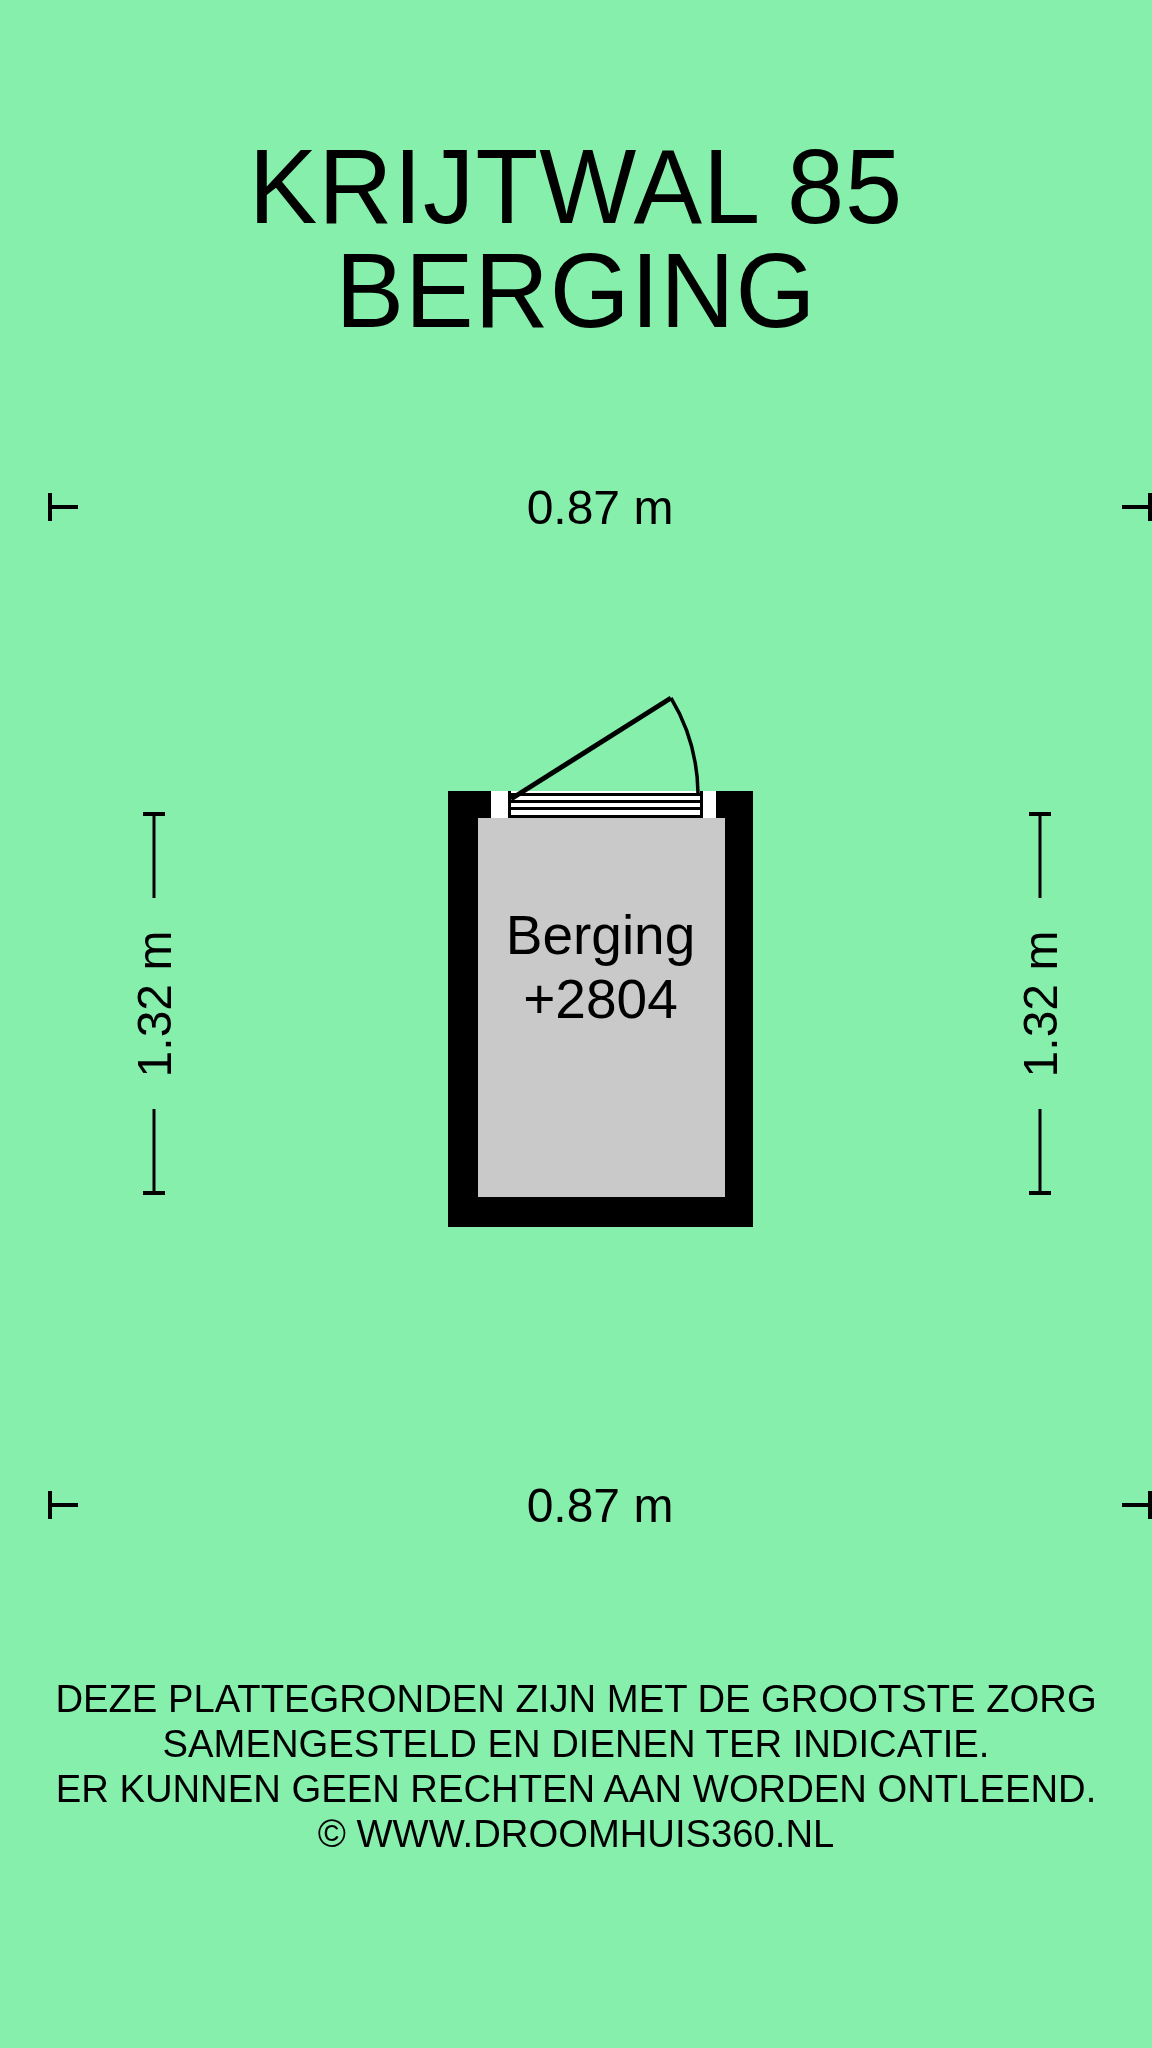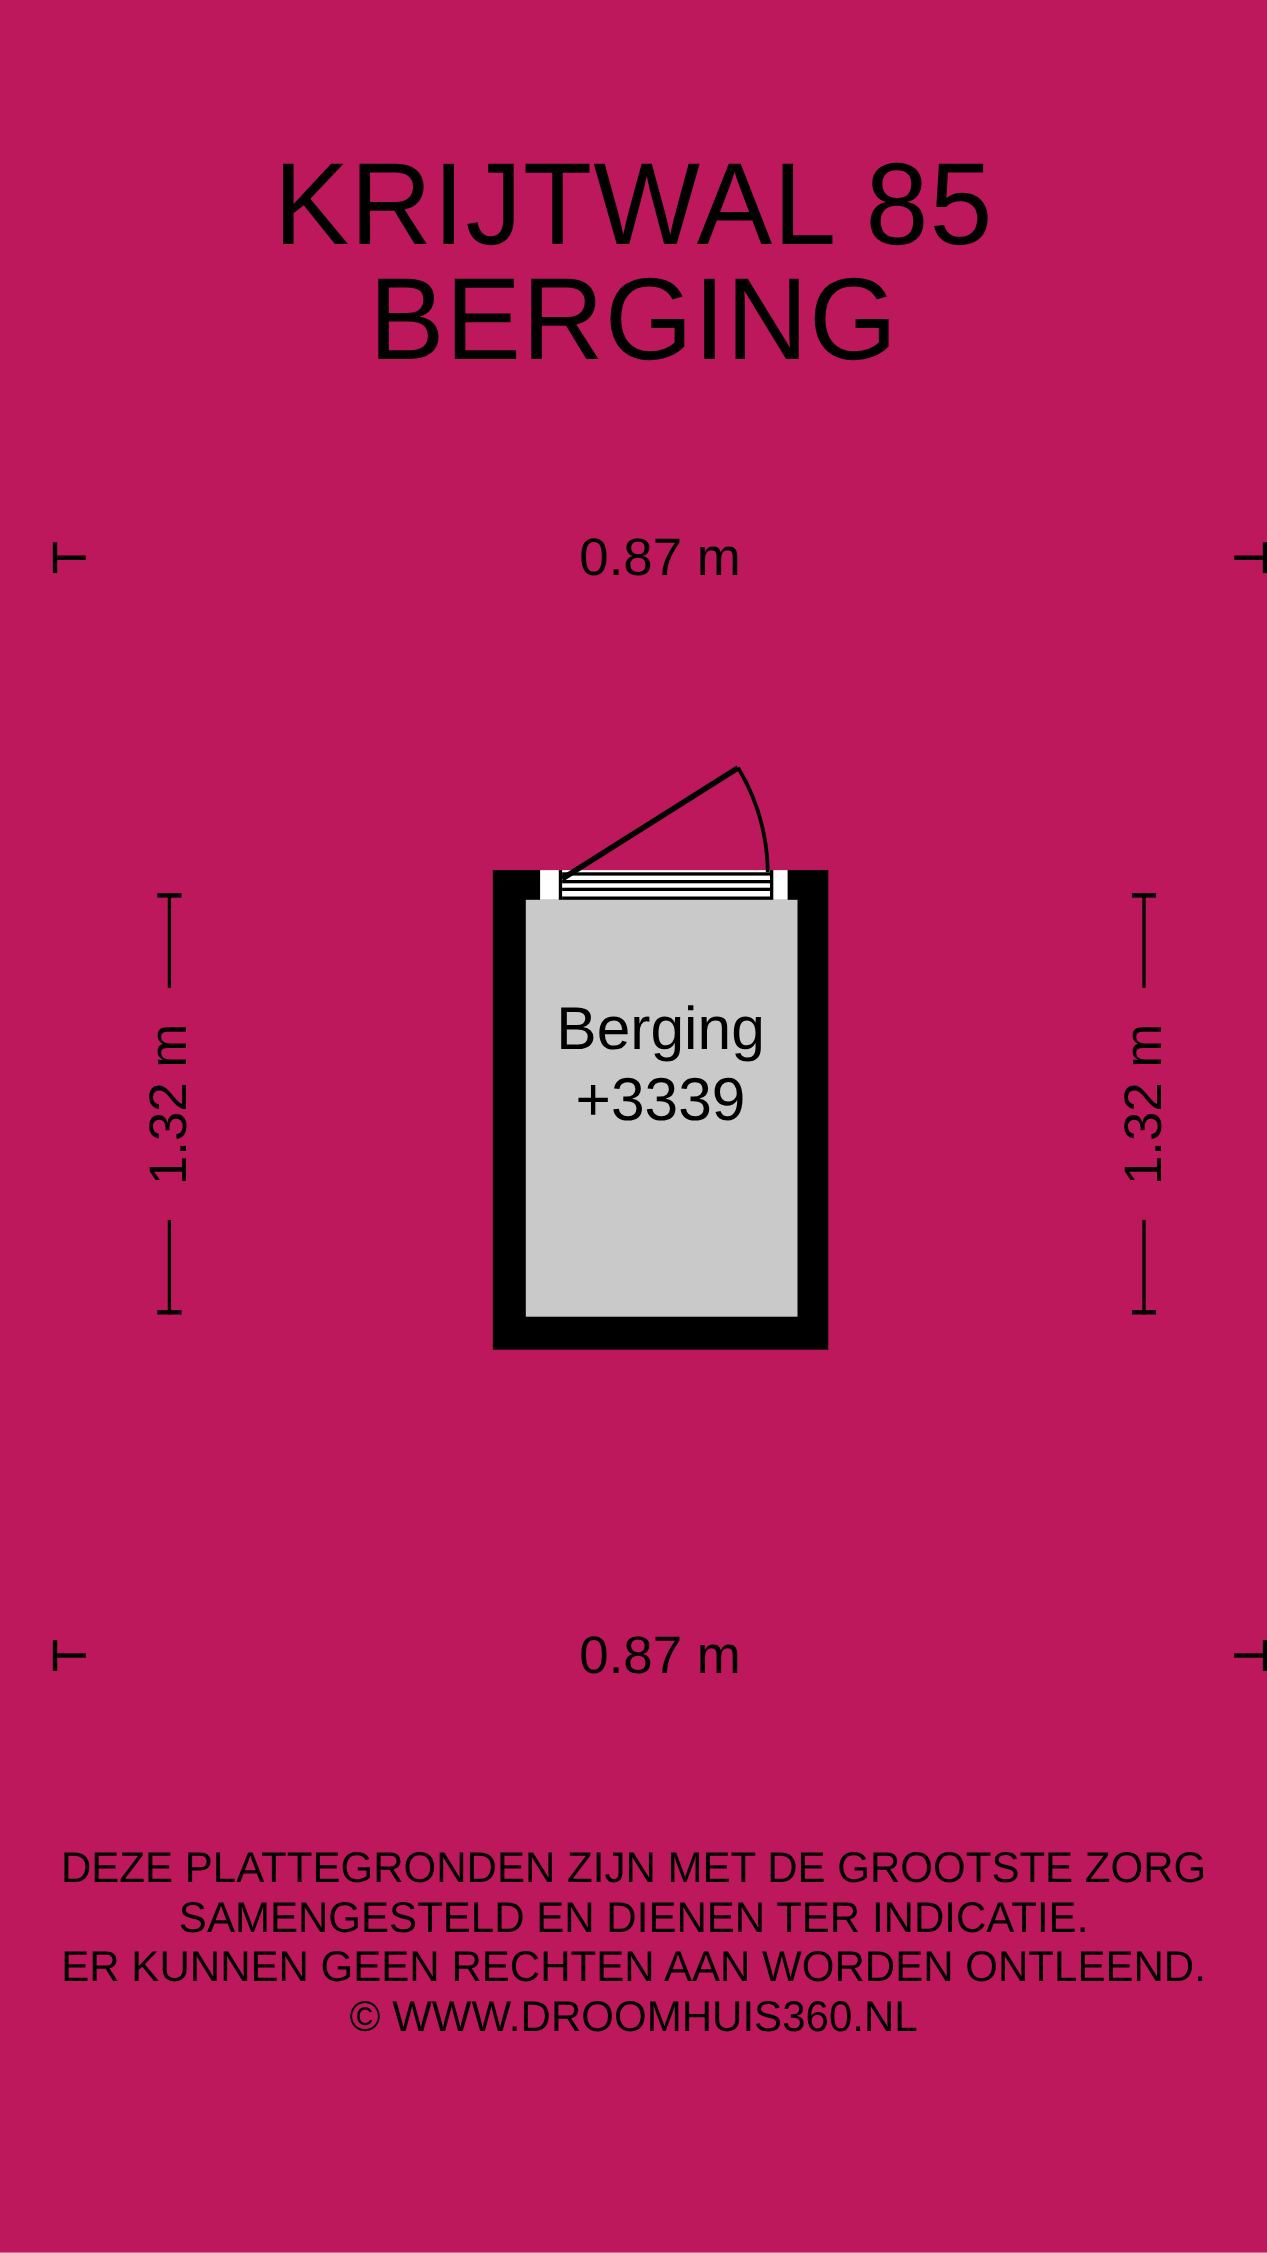--- a/index.html
+++ b/index.html
@@ -1,20 +1,20 @@
 <!DOCTYPE html>
 <html><head>
 <meta charset="utf-8">
 <style>
   html,body{margin:0;padding:0;background:#ffffff;}
   #canvas{
     position:relative;
     width:1152px;
     height:2048px;
-    background:#be185d;
+    background:#86efac;
     overflow:hidden;
     font-family:"Liberation Sans", sans-serif;
     color:#000;
   }
 
   
   .title{
     position:absolute;
     left:0; right:0;
     top:134px;
@@ -176,21 +176,21 @@
     </div>
   </div>
 
   <svg class="doorswing" viewBox="0 0 330 200" xmlns="http://www.w3.org/2000/svg">
     <line x1="71" y1="169" x2="231" y2="68" stroke="#000" stroke-width="5"></line>
     <path d="M 231 68 A 189 189 0 0 1 258 163" fill="none" stroke="#000" stroke-width="3.5"></path>
   </svg>
 
   <div class="room-label">
     <div>Berging</div>
-    <div>+3339</div>
+    <div>+2804</div>
   </div>
 
   <div class="hdim bottom">
     <span class="htick">
         <span class="v"></span>
         <span class="h"></span>
       </span>
     <span class="txt">0.87 m</span>
     <span class="htick">
         <span class="h"></span>

